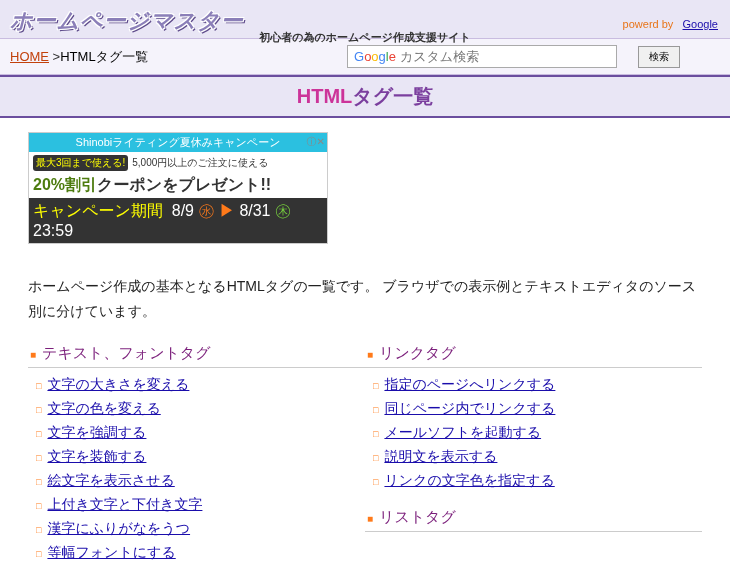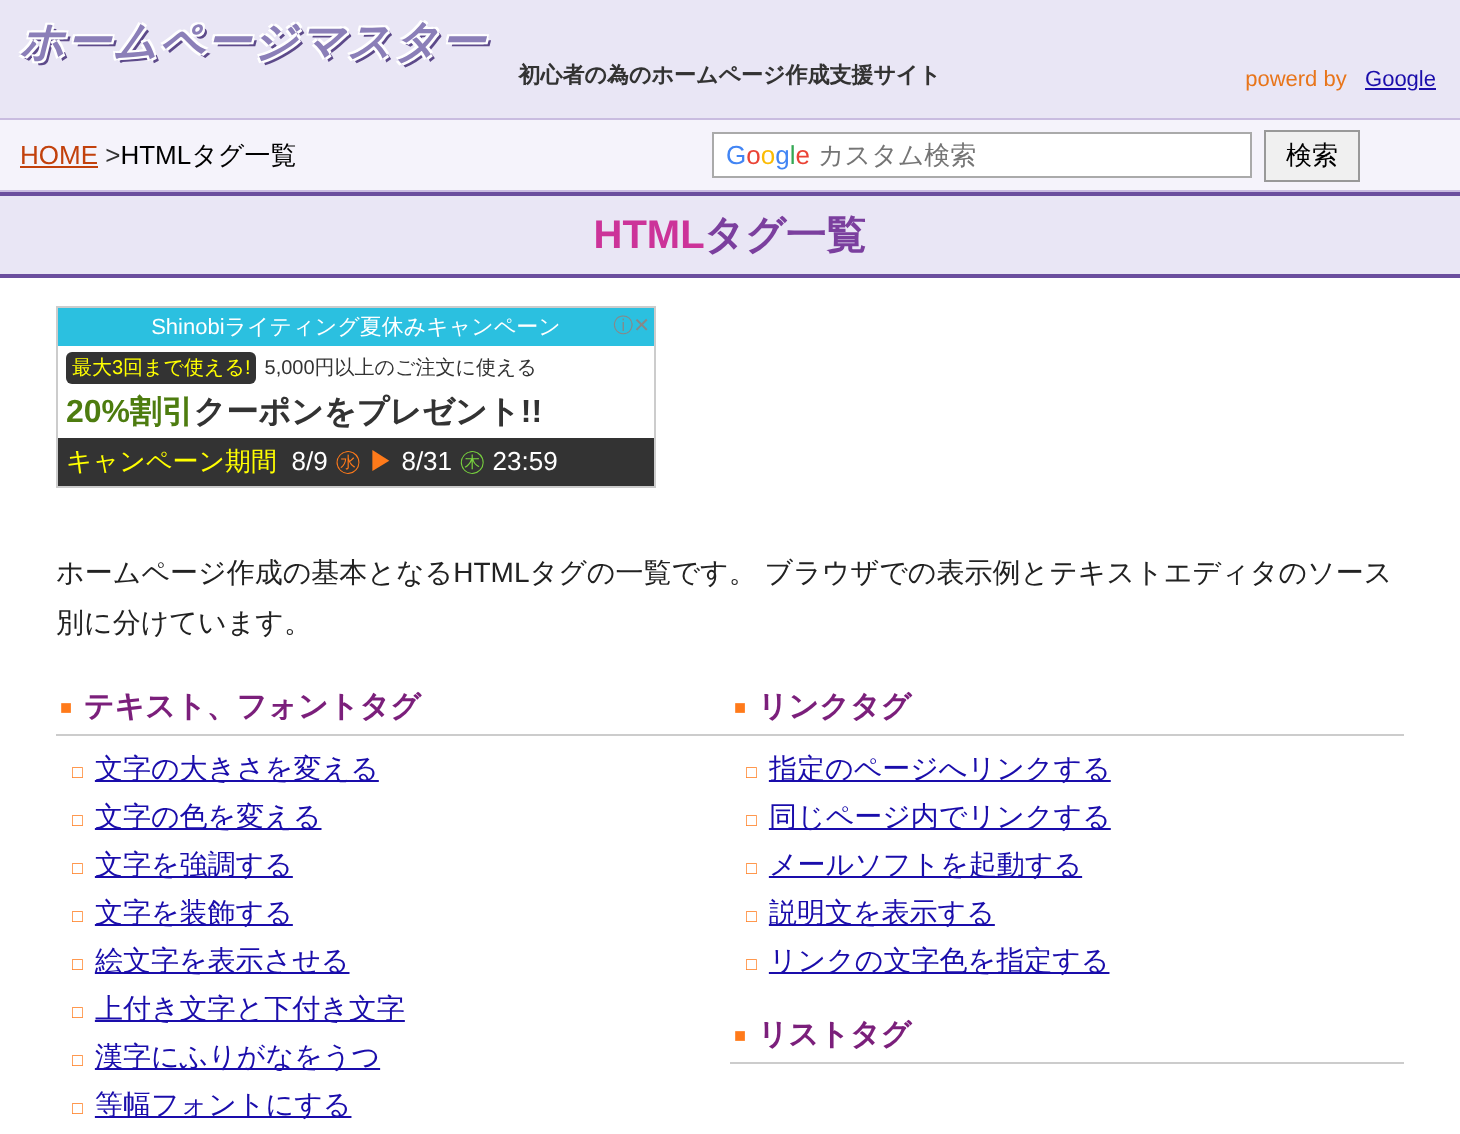--- a/index.html
+++ b/index.html
@@ -1,50 +1,50 @@
 <!DOCTYPE html>
 <html><head>
 <meta charset="utf-8">
 <style>
   * { margin: 0; padding: 0; box-sizing: border-box; }
   body { font-family: "Hiragino Kaku Gothic Pro", "Meiryo", sans-serif; font-size: 13px; background: #fff; width: 730px; }
-  .header-top { background: #e9e6f5; border-bottom: 1px solid #c9bce0; padding: 6px 10px 2px; position: relative; height: 60px; }
+  .header-top { background: #e9e6f5; border-bottom: 1px solid #c9bce0; padding: 6px 10px 2px; position: relative; height: 39px; }
   .logo { font-size: 22px; font-weight: bold; color: #8b7fb8; text-shadow: 1px 1px 0 #fff, -1px -1px 0 #fff, 1px -1px 0 #fff, -1px 1px 0 #fff, 2px 2px 0 #5d4a8a; letter-spacing: 1px; font-style: italic; }
   .tagline { position: absolute; left: 50%; transform: translateX(-50%); top: 30px; font-size: 11px; font-weight: bold; color: #333; }
-  .powered { position: absolute; right: 12px; top: 34px; font-size: 11px; color: #e8751a; }
+  .powered { position: absolute; right: 12px; top: 18px; font-size: 11px; color: #e8751a; }
   .powered a { color: #1a0dab; text-decoration: underline; }
   .breadcrumb-row { background: #f5f3fb; border-bottom: 1px solid #c9bce0; padding: 6px 10px; display: flex; align-items: center; height: 36px; }
   .breadcrumb { font-size: 13px; }
   .breadcrumb a { color: #c2410c; text-decoration: underline; }
   .breadcrumb-sep { color: #333; }
   .search-wrap { margin-left: auto; margin-right: 40px; display: flex; align-items: center; }
   .search-box { border: 1px solid #aaa; padding: 3px 6px; width: 270px; font-size: 13px; display: flex; align-items: center; background:#fff; }
   .search-brand { font-family: Arial, sans-serif; font-size: 13px; margin-right: 4px; }
   .g0{color:#4285F4}.g1{color:#EA4335}.g2{color:#FBBC05}.g3{color:#4285F4}.g4{color:#34A853}.g5{color:#EA4335}
   .search-input { border: none; outline: none; font-size: 13px; color: #888; flex:1; }
-  .search-btn { border: 1px solid #999; background: #f0f0f0; padding: 3px 10px; margin-left: 6px; font-size: 13px; cursor: pointer; }
+  .search-btn { border: 1px solid #999; background: #f0f0f0; padding: 3px 10px; margin-left: 21px; font-size: 10px; cursor: pointer; }
   .page-title-bar { background: #e9e6f5; border-top: 2px solid #6b4e9e; border-bottom: 2px solid #6b4e9e; text-align: center; padding: 6px 0; }
   .page-title { color: #7b3f9e; font-size: 20px; font-weight: bold; }
   .page-title .accent { color: #cc3399; }
   .content { padding: 14px 28px; }
   .ad { width: 300px; position: relative; border:1px solid #ccc; }
   .ad-top { background: #2bc0e0; color: #fff; font-size: 11px; text-align: center; padding: 2px 4px; }
   .ad-mid { background: #fff; padding: 2px 4px; }
   .ad-badge { display:inline-block; background:#333; color:#ff0; font-size:10px; padding:1px 3px; border-radius:3px; margin-right:4px; }
   .ad-sub { font-size: 10px; color:#333; }
   .ad-main { font-size: 16px; font-weight: bold; color: #333; padding: 2px 4px; background:#fff;}
   .ad-main .pct { color: #4d7c0f; }
-  .ad-bot { background: #333; color: #ff0; font-size: 13px; padding: 3px 4px; }
+  .ad-bot { background: #333; color: #ff0; font-size: 16px; padding: 3px 4px; }
   .ad-bot .date { color:#fff; }
   .ad-bot .d1{color:#ff7a1a}.ad-bot .d2{color:#78d23e}
   .ad-x { position:absolute; top:2px; right:2px; font-size:10px; color:#888; }
   .intro { margin: 30px 0 18px; font-size: 14px; line-height: 1.8; color: #222; }
   .lists { display: flex; }
   .col { flex:1; }
-  .sec-head { color: #7b1f7b; font-size: 15px; font-weight: bold; border-bottom: 1px solid #ccc; padding: 2px 0 4px 2px; margin-bottom: 8px; }
+  .sec-head { color: #7b1f7b; font-size: 15px; font-weight: normal; border-bottom: 1px solid #ccc; padding: 2px 0 4px 2px; margin-bottom: 8px; }
   .sec-head::before { content:"■"; color:#ff7a1a; font-size:10px; margin-right:6px; vertical-align:middle; }
   ul.items { list-style:none; padding-left: 8px; margin-bottom: 16px; }
   ul.items li { margin: 6px 0; font-size: 14px; }
   ul.items li::before { content:"□"; color:#ff7a1a; font-size:9px; margin-right:6px; vertical-align:middle; }
   ul.items a { color:#1a0dab; text-decoration: underline; }
 </style>
 </head>
 <body>
 
 <div class="header-top">

